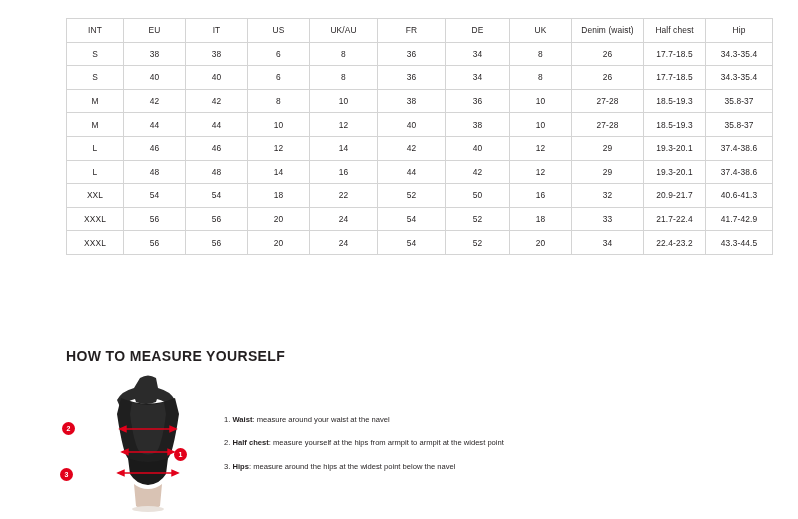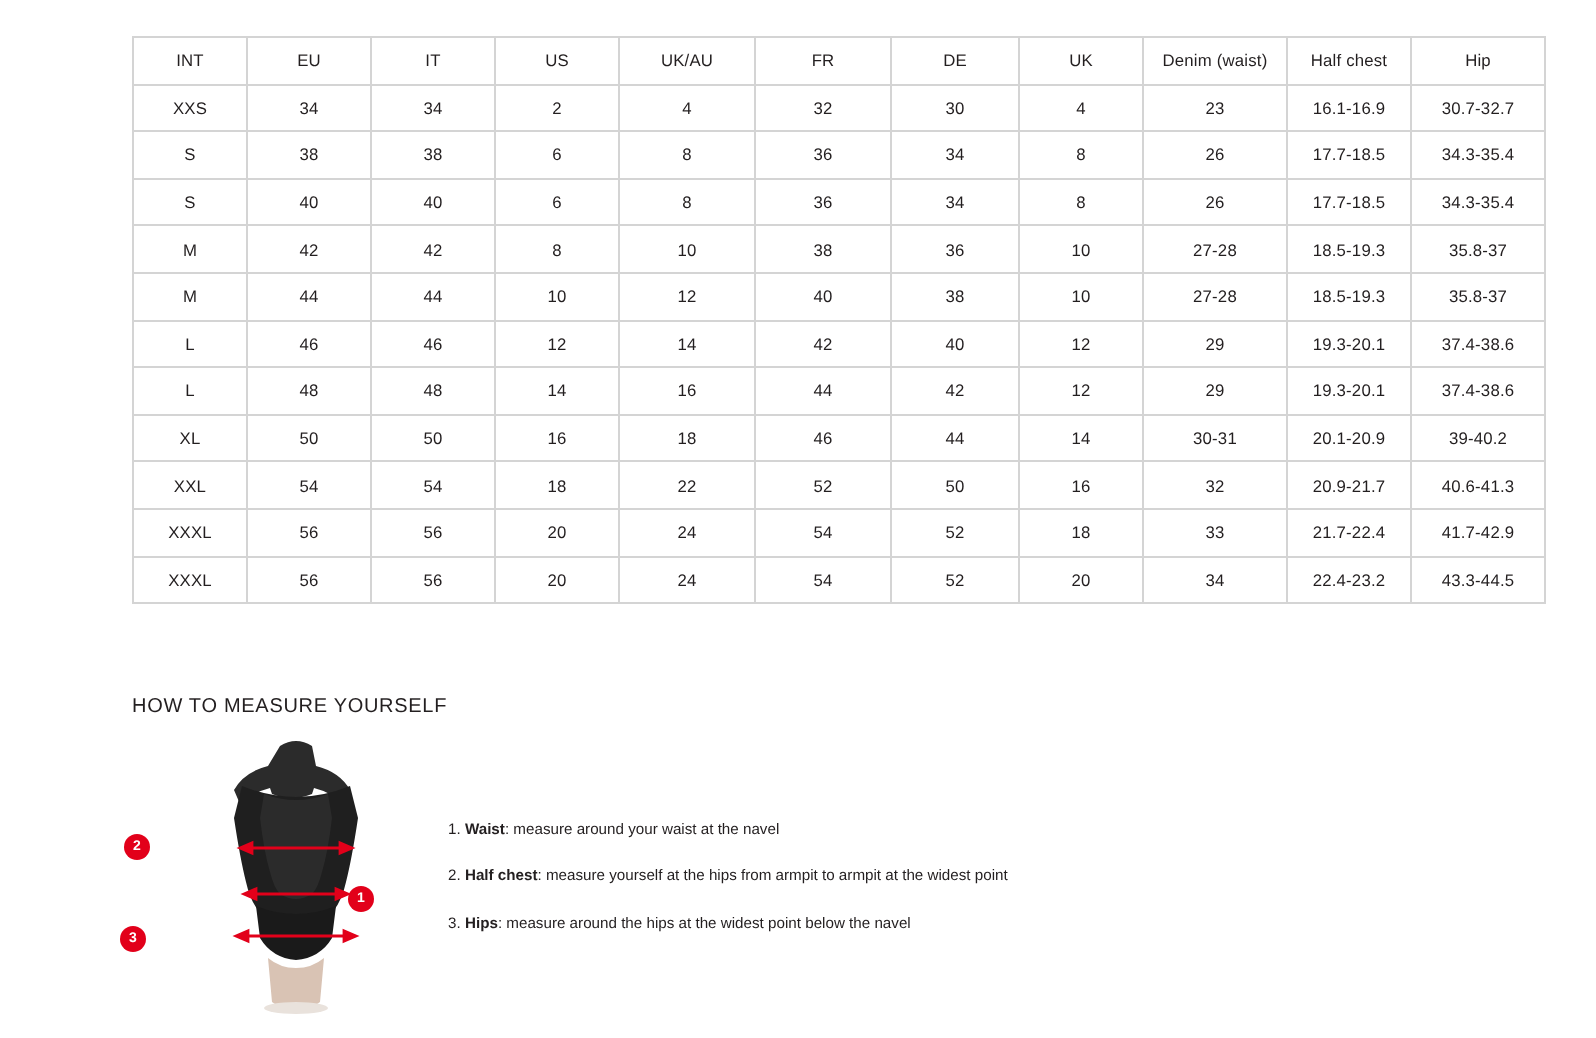--- a/index.html
+++ b/index.html
@@ -58,22 +58,22 @@
   col.c10 { width: 67px; }
 
   
   .measure {
     position: absolute;
     left: 66px;
     top: 348px;
     width: 680px;
   }
   .measure-title {
-    font-size: 10px;
-    font-weight: normal;
+    font-size: 14px;
+    font-weight: bold;
     letter-spacing: 0.35px;
     color: #231f20;
     margin: 0 0 8px 0;
   }
   .measure-body {
     position: relative;
     display: flex;
     align-items: center;
   }
   .figure-area {
@@ -145,33 +145,20 @@
             <th>FR</th>
             <th>DE</th>
             <th>UK</th>
             <th>Denim (waist)</th>
             <th>Half chest</th>
             <th>Hip</th>
           </tr>
       </thead>
       <tbody id="table-body">
           <tr>
-            <td>XXS</td>
-            <td>34</td>
-            <td>34</td>
-            <td>2</td>
-            <td>4</td>
-            <td>32</td>
-            <td>30</td>
-            <td>4</td>
-            <td>23</td>
-            <td>16.1-16.9</td>
-            <td>30.7-32.7</td>
-          </tr>
-          <tr>
             <td>S</td>
             <td>38</td>
             <td>38</td>
             <td>6</td>
             <td>8</td>
             <td>36</td>
             <td>34</td>
             <td>8</td>
             <td>26</td>
             <td>17.7-18.5</td>
@@ -236,33 +223,20 @@
             <td>14</td>
             <td>16</td>
             <td>44</td>
             <td>42</td>
             <td>12</td>
             <td>29</td>
             <td>19.3-20.1</td>
             <td>37.4-38.6</td>
           </tr>
           <tr>
-            <td>XL</td>
-            <td>50</td>
-            <td>50</td>
-            <td>16</td>
-            <td>18</td>
-            <td>46</td>
-            <td>44</td>
-            <td>14</td>
-            <td>30-31</td>
-            <td>20.1-20.9</td>
-            <td>39-40.2</td>
-          </tr>
-          <tr>
             <td>XXL</td>
             <td>54</td>
             <td>54</td>
             <td>18</td>
             <td>22</td>
             <td>52</td>
             <td>50</td>
             <td>16</td>
             <td>32</td>
             <td>20.9-21.7</td>

